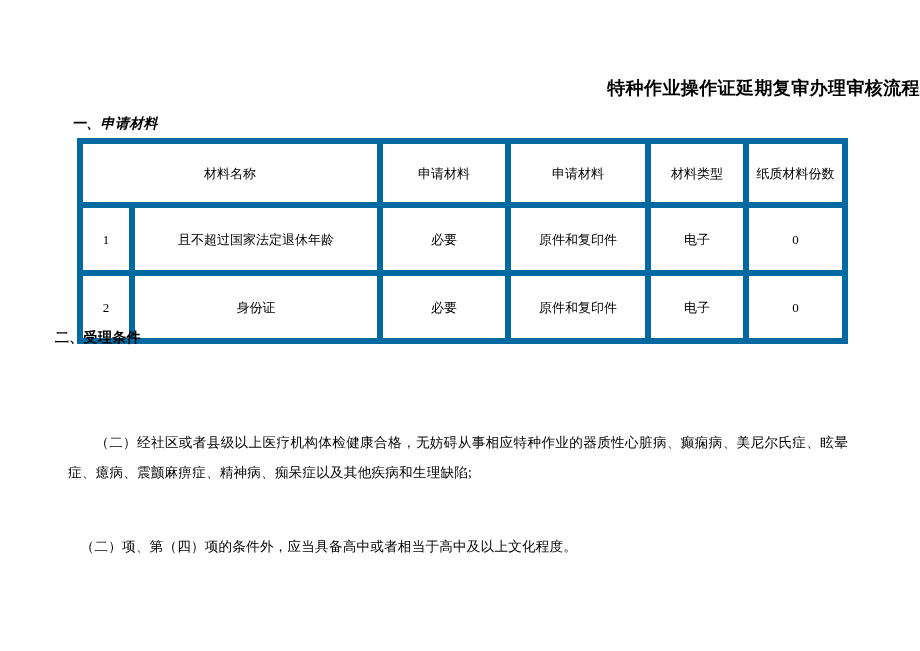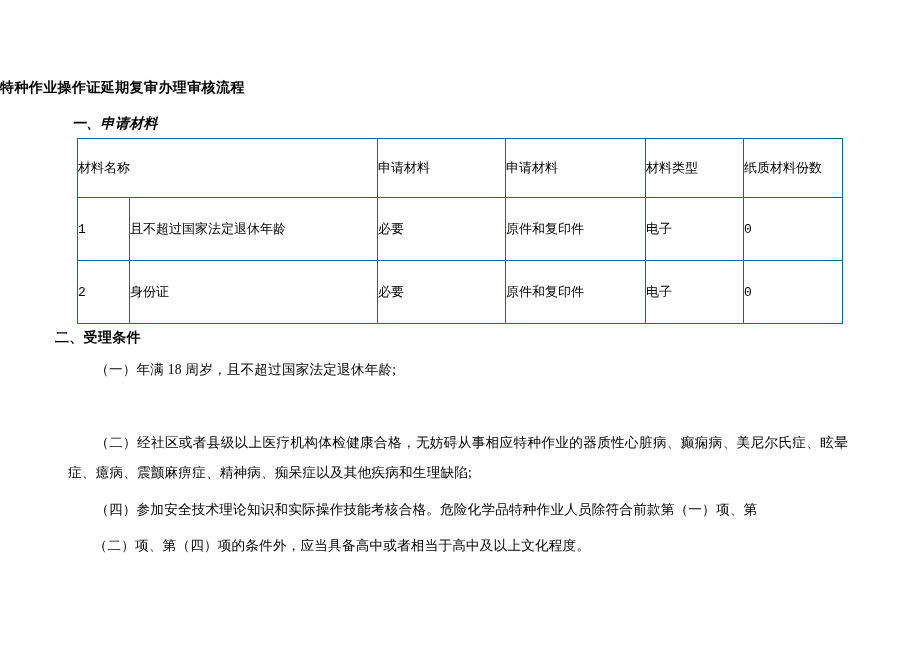--- a/index.html
+++ b/index.html
@@ -22,22 +22,22 @@
     box-sizing: border-box;
     padding: 0;
   }
 
   
   .doc-title {
     position: absolute;
     left: 0;
     top: 78px;
     width: 920px;
-    text-align: left;
-    font-size: 14px;
+    text-align: right;
+    font-size: 18px;
     font-weight: bold;
     letter-spacing: 0.4px;
     line-height: 20px;
   }
 
   
   .section-heading {
     position: absolute;
     font-size: 14px;
     font-weight: bold;
@@ -53,27 +53,26 @@
     position: absolute;
     left: 77px;
     top: 138px;
     width: 765px;
     border-collapse: collapse;
     table-layout: fixed;
     font-size: 13px;
   }
   .materials-table td,
   .materials-table th {
-    border: 1px solid #0369a1;
-    text-align: left;
+    border: 6px solid #0369a1;
+    text-align: center;
     vertical-align: middle;
     font-weight: normal;
     padding: 0;
     line-height: 17px;
-    font-family: Liberation Mono, monospace;
   }
   .materials-table thead th { height: 58px; }
   .materials-table tbody td { height: 62px; }
 
   .col-idx   { width: 52px; }
   .col-name  { width: 248px; }
   .col-need  { width: 128px; }
   .col-type  { width: 140px; }
   .col-form  { width: 98px; }
   .col-count { width: 99px; }
@@ -86,21 +85,21 @@
     letter-spacing: 0.2px;
     text-align: justify;
     text-justify: inter-ideograph;
     white-space: normal;
   }
   .para.indent { text-indent: 2em; }
   #para-1 { left: 68px; top: 355px; width: 780px; }
   #para-2 { left: 68px; top: 392px; width: 780px; margin-top: 36px; }
   #para-3 { left: 68px; top: 458px; width: 780px; }
   #para-4 { left: 68px; top: 495px; width: 780px; }
-  #para-5 { left: 80px; top: 532px; width: 780px; text-indent: 1em; font-family: Liberation Mono, monospace; }
+  #para-5 { left: 67px; top: 532px; width: 780px; text-indent: 1em; }
 </style>
 </head>
 <body>
 
 <div class="page">
 
   <div class="doc-title">特种作业操作证延期复审办理审核流程</div>
 
   <div class="section-heading" id="heading-1">一、申请材料</div>
 
@@ -137,22 +136,20 @@
         <td>必要</td>
         <td>原件和复印件</td>
         <td>电子</td>
         <td>0</td>
       </tr>
     </tbody>
   </table>
 
   <div class="section-heading" id="heading-2">二、受理条件</div>
 
-  <div class="para indent" id="para-1">（一）年满 18 周岁，且不超过国家法定退休年龄;</div>
 
   <div class="para indent" id="para-2">（二）经社区或者县级以上医疗机构体检健康合格，无妨碍从事相应特种作业的器质性心脏病、癫痫病、美尼尔氏症、眩晕症、癔病、震颤麻痹症、精神病、痴呆症以及其他疾病和生理缺陷;</div>
 
 
-  <div class="para indent" id="para-4">（四）参加安全技术理论知识和实际操作技能考核合格。危险化学品特种作业人员除符合前款第（一）项、第</div>
 
   <div class="para" id="para-5">（二）项、第（四）项的条件外，应当具备高中或者相当于高中及以上文化程度。</div>
 
 </div>
 
 </body></html>

